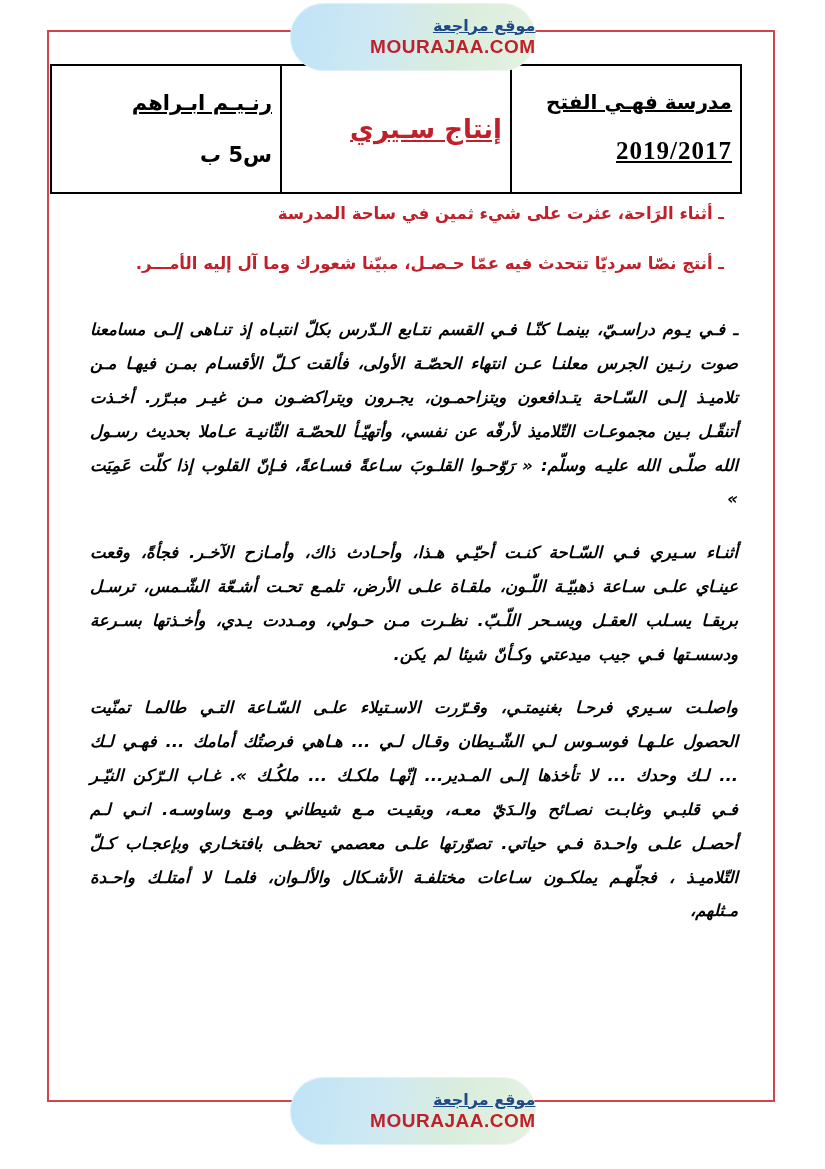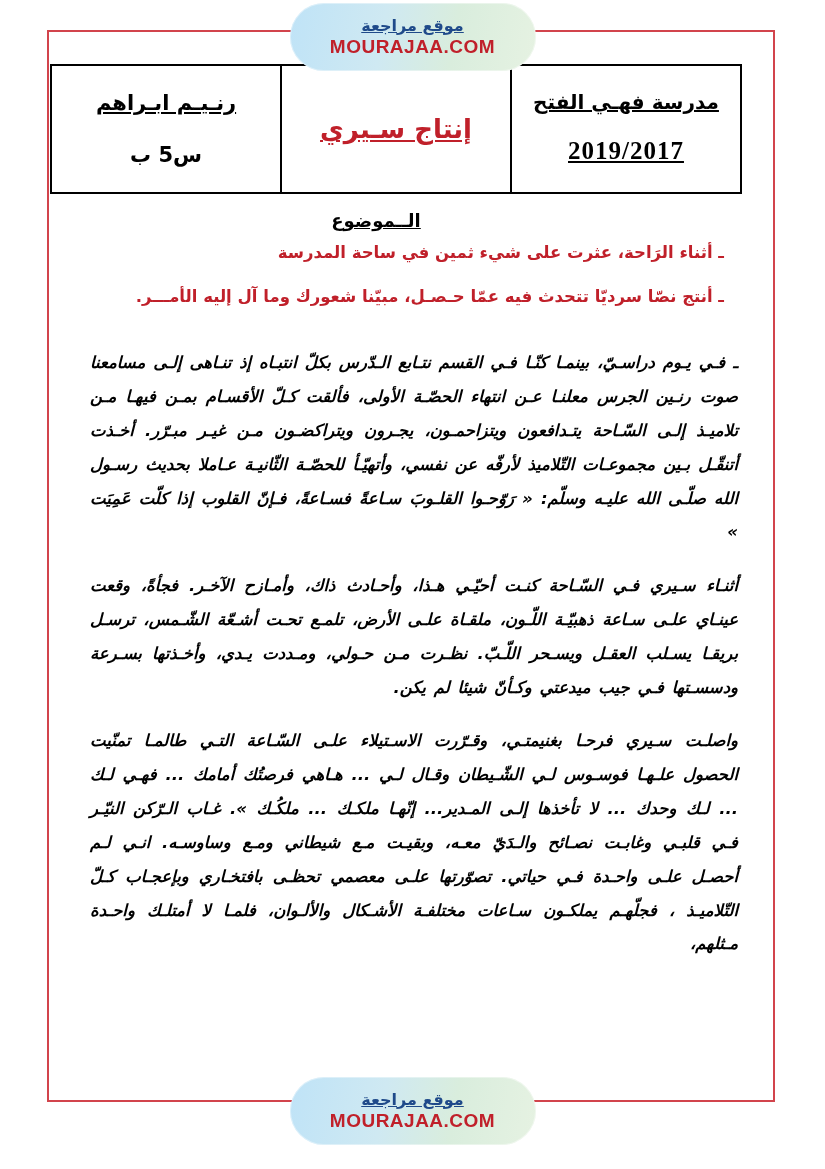--- a/index.html
+++ b/index.html
@@ -31,21 +31,20 @@
   .wm-bottom { top: 1074px; }
 
   .wm-plate {
     position: relative;
     width: 246px;
     height: 68px;
     border-radius: 34px;
     background: linear-gradient(100deg, #bfe3f7 0%, #cfe9f2 38%, #d9eddd 66%, #e6f2e2 100%);
     display: flex;
     flex-direction: column;
-    align-items: center;
     justify-content: center;
     box-shadow: 0 0 0 1px rgba(255,255,255,0.4) inset;
   }
   .wm-line1 {
     font-family: "DejaVu Sans", sans-serif;
     font-size: 16px;
     color: #1f4a8a;
     font-weight: 700;
     text-decoration: underline;
     line-height: 1.25;
@@ -87,21 +86,21 @@
   table.header-table {
     width: 692px;
     border-collapse: collapse;
     margin: 0 auto 0 0;
     table-layout: fixed;
   }
   table.header-table td {
     border: 2px solid #000;
     height: 118px;
     vertical-align: middle;
-    text-align: center;
+    text-align: right;
     padding: 4px 8px;
   }
   .cell-school {
     font-size: 20px;
     color: #000;
     font-weight: 700;
     line-height: 1.9;
   }
   .cell-school .school-name { text-decoration: underline; display: block; }
   .cell-school .school-year {
@@ -141,21 +140,21 @@
   }
   .prompt {
     color: #c0202a;
     font-size: 16.5px;
     font-weight: 700;
     line-height: 1.95;
     text-align: right;
     letter-spacing: 0.5px;
     margin: 4px 18px 2px 18px;
   }
-  .prompt.second { margin-top: 12px; }
+  .prompt.second { margin-top: 18px; }
 
   
   .body-text {
     margin-top: 33px;
     padding: 0 4px;
     font-style: italic;
   }
   .body-text p {
     font-size: 16.5px;
     line-height: 2.05;
@@ -185,21 +184,20 @@
       </td>
       <td class="cell-title">إنتاج سـيري</td>
       <td class="cell-student">
         <span class="name">رنـيـم ابـراهم</span>
         <span class="klass">س5 ب</span>
       </td>
     </tr>
   </tbody>
     </table>
 
-  <div class="subject-label">الــموضوع</div>
 
   <div class="prompt">ـ أثناء الرَاحة، عثرت على شيء ثمين في ساحة المدرسة</div>
   <div class="prompt second">ـ أنتج نصّا سرديّا تتحدث فيه عمّا حـصـل، مبيّنا شعورك وما آل إليه الأمـــر.</div>
 
   <div class="body-text">
     <p>ـ فـي يـوم دراسـيّ، بينمـا كنّـا فـي القسم نتـابع الـدّرس بكلّ انتبـاه إذ تنـاهى إلـى مسامعنا صوت رنـين الجرس معلنـا عـن انتهاء الحصّـة الأولى، فألقت كـلّ الأقسـام بمـن فيهـا مـن تلاميـذ إلـى السّـاحة يتـدافعون ويتزاحمـون، يجـرون ويتراكضـون مـن غيـر مبـرّر. أخـذت أتنقّـل بـين مجموعـات التّلاميذ لأرفّه عن نفسي، وأتهيّـأ للحصّـة الثّانيـة عـاملا بحديث رسـول الله صلّـى الله عليـه وسلّم: « رَوّحـوا القلـوبَ سـاعةً فسـاعةً، فـإنّ القلوب إذا كلّت عَمِيَت »</p>
     <p>أثنـاء سـيري فـي السّـاحة كنـت أحيّـي هـذا، وأحـادث ذاك، وأمـازح الآخـر. فجأةً، وقعت عينـاي علـى سـاعة ذهبيّـة اللّـون، ملقـاة علـى الأرض، تلمـع تحـت أشـعّة الشّـمس، ترسـل بريقـا يسـلب العقـل ويسـحر اللّـبّ. نظـرت مـن حـولي، ومـددت يـدي، وأخـذتها بسـرعة ودسسـتها فـي جيب ميدعتي وكـأنّ شيئا لم يكن.</p>
     <p>واصلـت سـيري فرحـا بغنيمتـي، وقـرّرت الاسـتيلاء علـى السّـاعة التـي طالمـا تمنّيت الحصول علـهـا فوسـوس لـي الشّـيطان وقـال لـي ... هـاهي فرصتُك أمامك ... فهـي لـك ... لـك وحدك ... لا تأخذها إلـى المـدير... إنّهـا ملكـك ... ملكُـك ». غـاب الـرّكن النيّـر فـي قلبـي وغابـت نصـائح والـدَيّ معـه، وبقيـت مـع شيطاني ومـع وساوسـه. انـي لـم أحصـل علـى واحـدة فـي حياتي. تصوّرتها علـى معصمي تحظـى بافتخـاري وبإعجـاب كـلّ التّلاميـذ ، فجلّهـم يملكـون سـاعات مختلفـة الأشـكال والألـوان، فلمـا لا أمتلـك واحـدة مـثلهم،</p>
   </div>
 </div>

